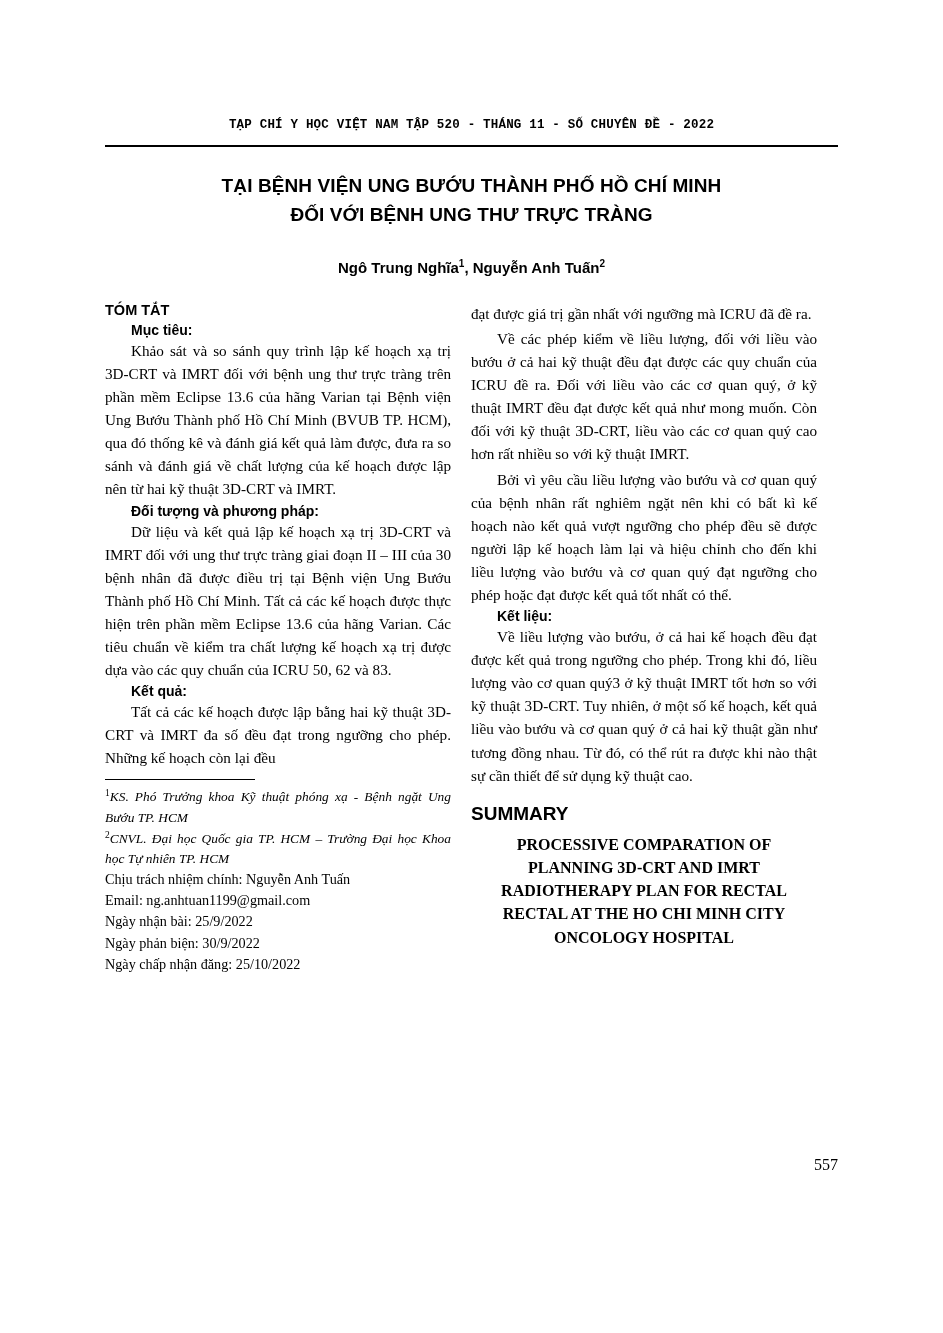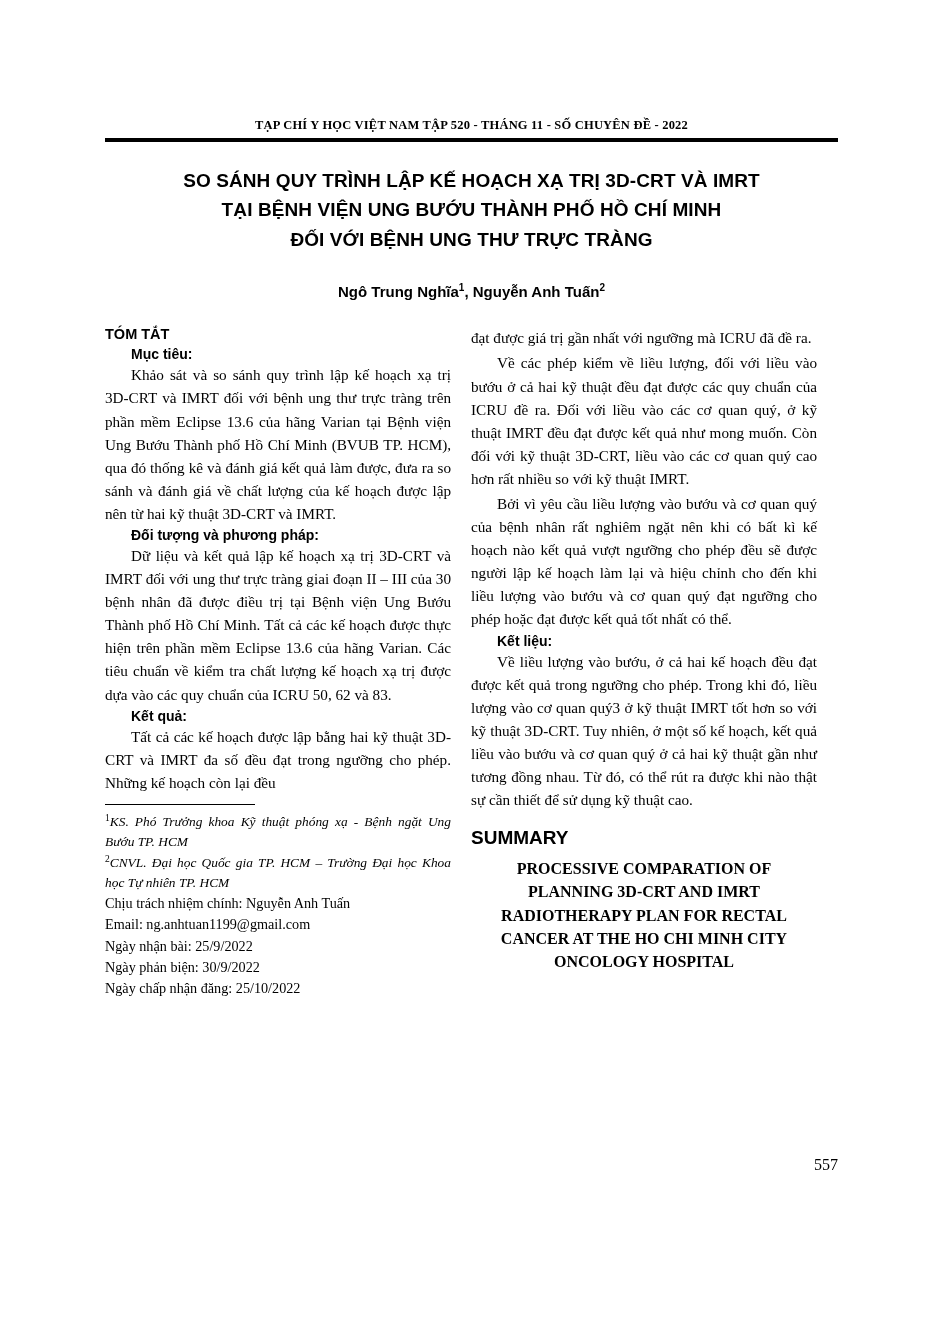--- a/index.html
+++ b/index.html
@@ -23,26 +23,26 @@
     background: #fff;
   }
   .content {
     position: absolute;
     left: 105px;
     top: 118px;
     width: 733px;
   }
   .journal-header {
     text-align: center;
-    font-family: Liberation Serif, serif;
+    font-family: Liberation Mono, monospace;
     font-weight: bold;
     font-size: 12.5px;
     letter-spacing: 0.2px;
-    padding-bottom: 5px;
-    border-bottom: 4px solid #000000;
+    padding-bottom: 13px;
+    border-bottom: 2px solid #000000;
     margin-bottom: 24px;
   }
   .title {
     text-align: center;
     font-family: "Liberation Sans", sans-serif;
     font-weight: bold;
     font-size: 19px;
     line-height: 1.55;
     letter-spacing: 0.1px;
     margin: 0 0 28px 0;
@@ -133,21 +133,20 @@
 </head>
 <body>
 
 <div class="page">
 
   <div class="content">
 
     <div class="journal-header">TẠP CHÍ Y HỌC VIỆT NAM TẬP 520 - THÁNG 11 - SỐ CHUYÊN ĐỀ - 2022</div>
 
     <h1 class="title">
-      <span class="line">SO SÁNH QUY TRÌNH LẬP KẾ HOẠCH XẠ TRỊ 3D-CRT VÀ IMRT</span>
       <span class="line">TẠI BỆNH VIỆN UNG BƯỚU THÀNH PHỐ HỒ CHÍ MINH</span>
       <span class="line">ĐỐI VỚI BỆNH UNG THƯ TRỰC TRÀNG</span>
     </h1>
 
     <div class="authors">
       <span>Ngô Trung Nghĩa</span><sup>1</sup><span>, </span><span>Nguyễn Anh Tuấn</span><sup>2</sup>
     </div>
 
     <div class="columns">
 
@@ -176,21 +175,21 @@
         <p class="body">Về các phép kiểm về liều lượng, đối với liều vào bướu ở cả hai kỹ thuật đều đạt được các quy chuẩn của ICRU đề ra. Đối với liều vào các cơ quan quý, ở kỹ thuật IMRT đều đạt được kết quả như mong muốn. Còn đối với kỹ thuật 3D-CRT, liều vào các cơ quan quý cao hơn rất nhiều so với kỹ thuật IMRT.</p>
         <p class="body">Bởi vì yêu cầu liều lượng vào bướu và cơ quan quý của bệnh nhân rất nghiêm ngặt nên khi có bất kì kế hoạch nào kết quả vượt ngưỡng cho phép đều sẽ được người lập kế hoạch làm lại và hiệu chỉnh cho đến khi liều lượng vào bướu và cơ quan quý đạt ngưỡng cho phép hoặc đạt được kết quả tốt nhất có thể.</p>
         <div class="sub-head">Kết liệu:</div>
         <p class="body">Về liều lượng vào bướu, ở cả hai kế hoạch đều đạt được kết quả trong ngưỡng cho phép. Trong khi đó, liều lượng vào cơ quan quý3 ở kỹ thuật IMRT tốt hơn so với kỹ thuật 3D-CRT. Tuy nhiên, ở một số kế hoạch, kết quả liều vào bướu và cơ quan quý ở cả hai kỹ thuật gần như tương đồng nhau. Từ đó, có thể rút ra được khi nào thật sự cần thiết để sử dụng kỹ thuật cao.</p>
 
         <div class="summary-head">SUMMARY</div>
         <div class="summary-title">
           <span class="line">PROCESSIVE COMPARATION OF</span>
           <span class="line">PLANNING 3D-CRT AND IMRT</span>
           <span class="line">RADIOTHERAPY PLAN FOR RECTAL</span>
-          <span class="line">CANCER AT THE HO CHI MINH CITY</span>
+          <span class="line">RECTAL AT THE HO CHI MINH CITY</span>
           <span class="line">ONCOLOGY HOSPITAL</span>
         </div>
       </div>
 
     </div>
   </div>
 
   <div class="page-number">557</div>
 </div>
 

